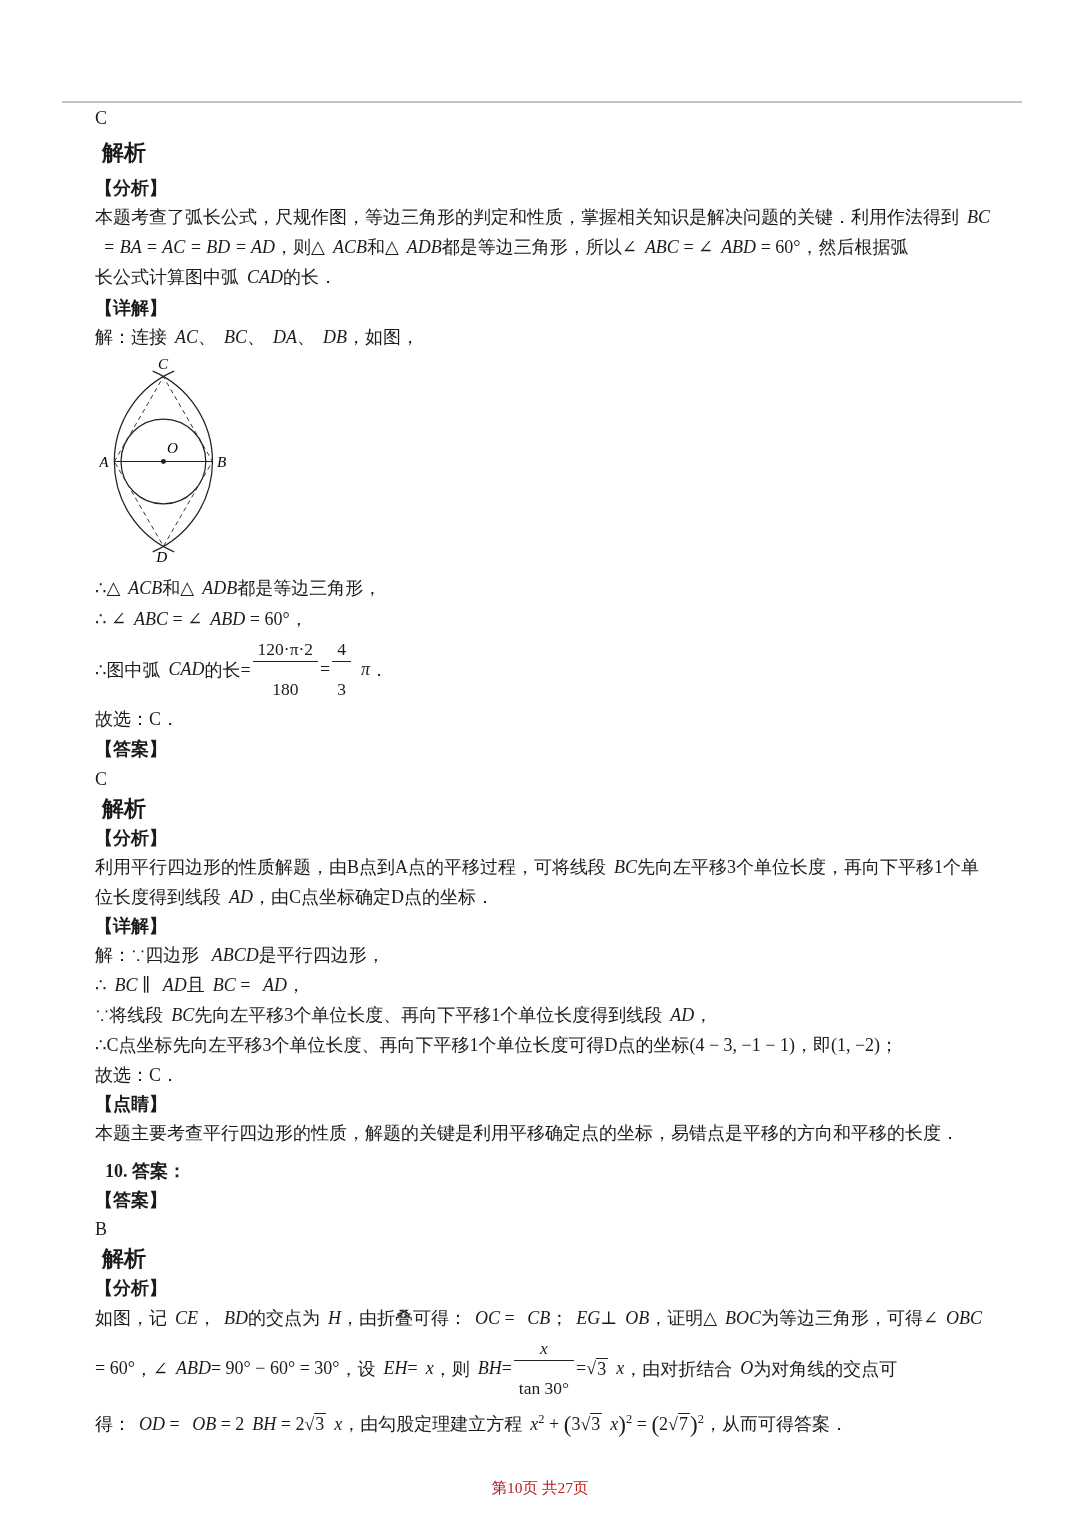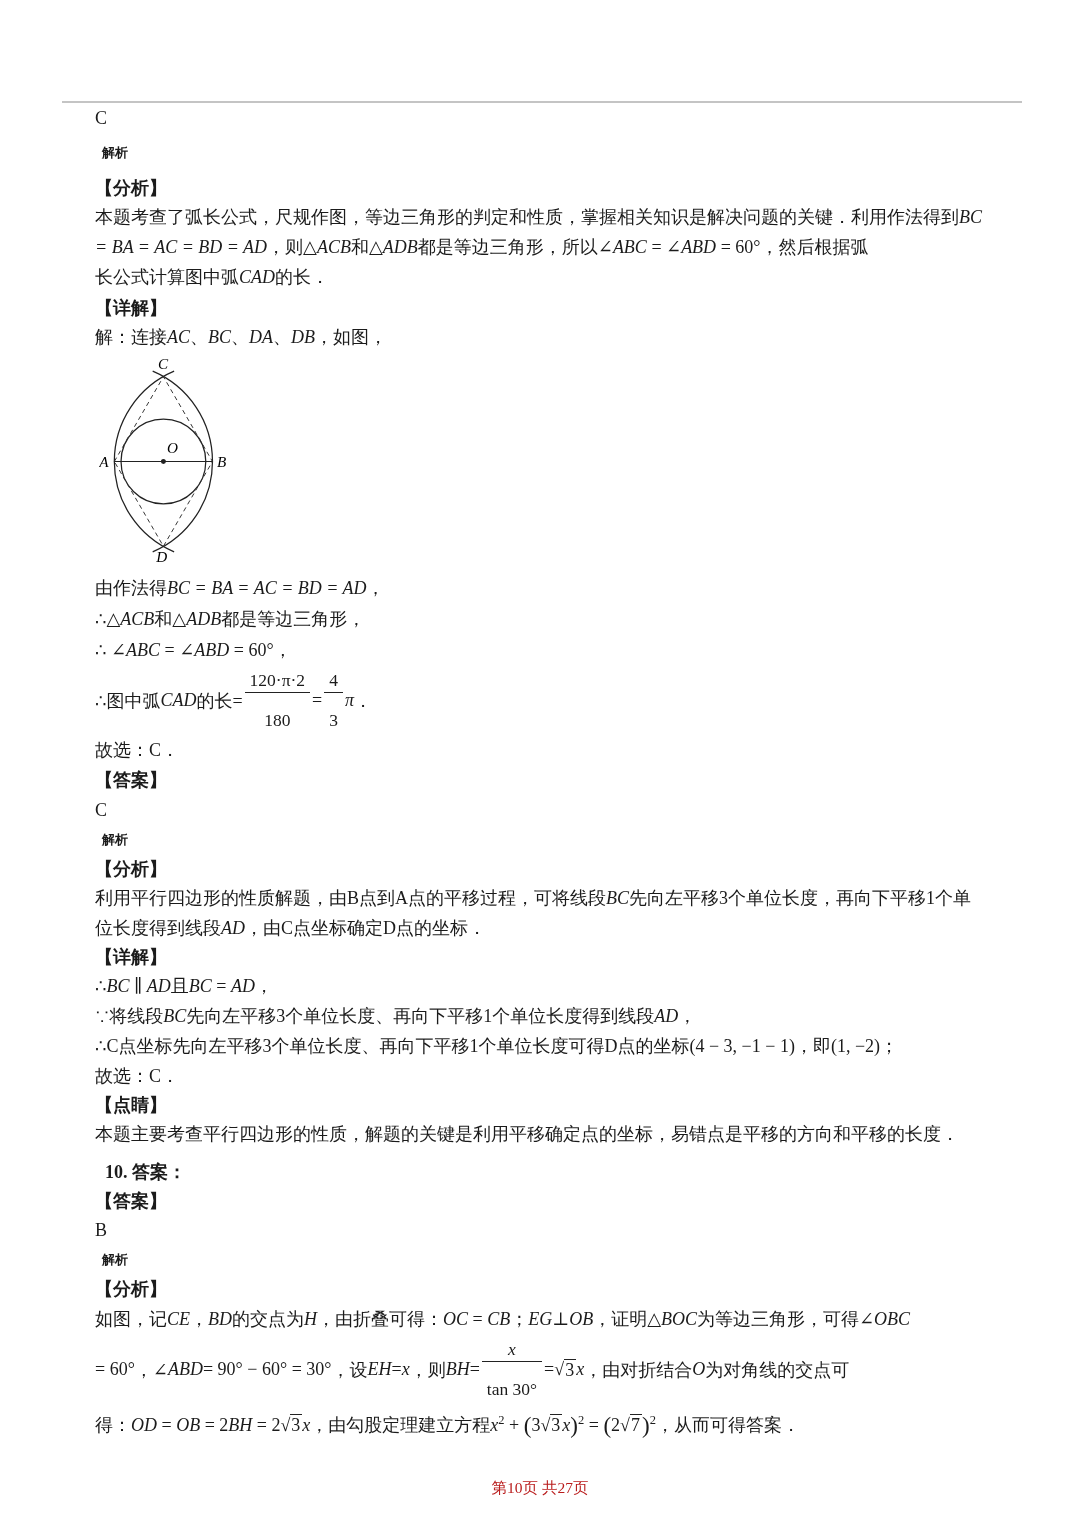--- a/index.html
+++ b/index.html
@@ -11,25 +11,25 @@
     color:#1b1b1b; font-size:18px;
   }
   .top-rule { position:absolute; top:101px; left:62px; right:58px; height:1.5px; background:#c4c4c4; }
   .content { position:absolute; left:95px; top:106px; width:905px; }
   .line { line-height:30px; white-space:nowrap; }
   .lh24 { line-height:24px; }
   .lh28 { line-height:28px; }
   .lh31 { line-height:31px; }
   .lh32 { line-height:32px; }
   .bold { font-weight:bold; }
-  .jiexi { font-weight:bold; font-size:13px; padding-left:7px; line-height:30px; }
+  .jiexi { font-weight:bold; font-size:22px; padding-left:7px; line-height:30px; }
   .sec-title { font-weight:bold; padding-left:10px; }
   .mt6 { margin-top:6px; } .mt8 { margin-top:8px; } .mt10 { margin-top:10px; }
   .mt2 { margin-top:2px; }
-  .m  { font-style:italic; }
+  .m  { font-style:italic;padding-left:8px; }
   .mu { font-style:normal; }
   .cn { font-style:normal; }
   .sym{ font-style:normal; }
   .sup{ font-size:12.5px; vertical-align:7px; }
   .big{ font-size:23px; vertical-align:-2px; }
   .rad{ border-top:1.4px solid #222; padding:0 2px 0 1px; font-style:normal; }
   .frac { display:inline-flex; flex-direction:column; text-align:center;
           vertical-align:middle; line-height:1.2; font-size:17.5px; margin:0 2px;justify-content:flex-end; }
   .frac .num { display:block; padding:0 5px 1px; border-bottom:1.4px solid #222; }
   .frac .den { display:block; padding:1px 5px 0;margin-top:16px; }
@@ -75,21 +75,20 @@
         <circle cx="72" cy="116" r="2.8" fill="#222"></circle>
 
         <text class="fig-label" x="66" y="12">C</text>
         <text class="fig-label" x="0" y="122">A</text>
         <text class="fig-label" x="132" y="122">B</text>
         <text class="fig-label" x="76" y="107">O</text>
         <text class="fig-label" x="64" y="229">D</text>
       </svg>
     </div>
 
-    <div class="line lh31"><span class="cn">由作法得</span><span class="m">BC = BA = AC = BD = AD</span><span class="cn">，</span></div>
     <div class="line lh31"><span class="sym">∴</span><span class="sym">△</span><span class="m">ACB</span><span class="cn">和</span><span class="sym">△</span><span class="m">ADB</span><span class="cn">都是等边三角形，</span></div>
     <div class="line lh31"><span class="sym">∴ </span><span class="sym">∠</span><span class="m">ABC</span><span class="mu"> = </span><span class="sym">∠</span><span class="m">ABD</span><span class="mu"> = 60°</span><span class="cn">，</span></div>
     <div class="line tall">
         <span class="sym">∴</span>
         <span class="cn">图中弧</span>
         <span class="m">CAD</span>
         <span class="cn">的长= </span>
         <span class="frac">
           <span class="num mu">120·π·2</span>
           <span class="den mu">180</span>
@@ -106,20 +105,21 @@
 
     <div class="line bold">【答案】</div>
     <div class="line">C</div>
     <div class="jiexi lh28">解析</div>
     <div class="line lh28 bold">【分析】</div>
 
     <div class="line"><span class="cn">利用平行四边形的性质解题，由B点到A点的平移过程，可将线段</span><span class="m">BC</span><span class="cn">先向左平移3个单位长度，再向下平移1个单</span></div>
     <div class="line"><span class="cn">位长度得到线段</span><span class="m">AD</span><span class="cn">，由C点坐标确定D点的坐标．</span></div>
 
     <div class="line lh28 bold">【详解】</div>
+    <div class="line"><span class="cn">解：∵四边形 </span><span class="m">ABCD</span><span class="cn">是平行四边形，</span></div>
     <div class="line"><span class="sym">∴</span><span class="m">BC</span><span class="sym"> ∥ </span><span class="m">AD</span><span class="cn">且</span><span class="m">BC</span><span class="mu"> = </span><span class="m">AD</span><span class="cn">，</span></div>
     <div class="line"><span class="cn">∵将线段</span><span class="m">BC</span><span class="cn">先向左平移3个单位长度、再向下平移1个单位长度得到线段</span><span class="m">AD</span><span class="cn">，</span></div>
     <div class="line"><span class="cn">∴C点坐标先向左平移3个单位长度、再向下平移1个单位长度可得D点的坐标</span><span class="mu">(4 − 3, −1 − 1)</span><span class="cn">，即</span><span class="mu">(1, −2)</span><span class="cn">；</span></div>
     <div class="line"><span class="cn">故选：C．</span></div>
     <div class="line lh28 bold">【点睛】</div>
     <div class="line"><span class="cn">本题主要考查平行四边形的性质，解题的关键是利用平移确定点的坐标，易错点是平移的方向和平移的长度．</span></div>
 
     <div class="line sec-title mt8">10. 答案：</div>
     <div class="line lh28 bold">【答案】</div>
     <div class="line">B</div>

